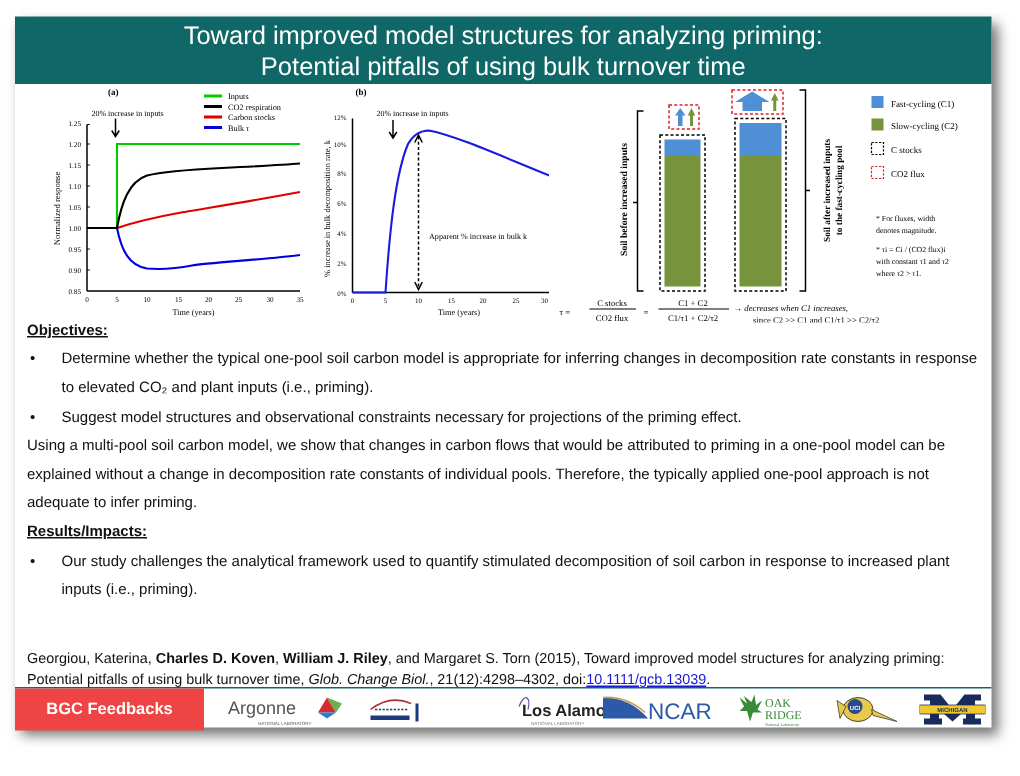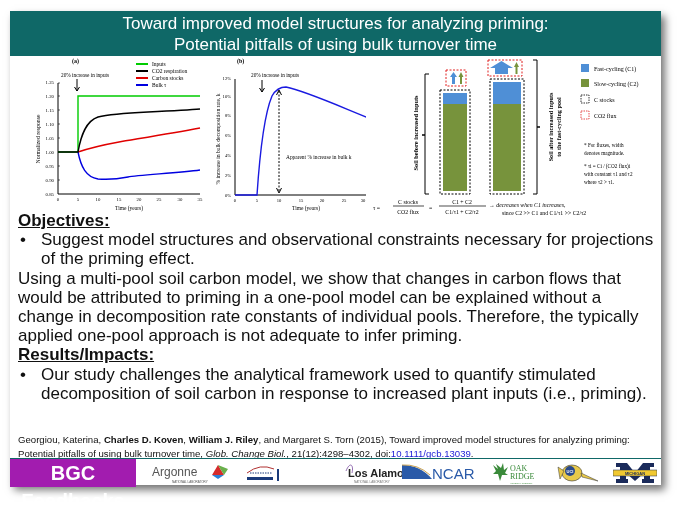--- a/index.html
+++ b/index.html
@@ -3,29 +3,29 @@
 <meta charset="utf-8">
 <style>
   html, body { margin:0; padding:0; }
   body { width:680px; height:517px; background:#ffffff; position:relative; overflow:hidden; font-family:"Liberation Sans", sans-serif; }
   .slide { position:absolute; left:10px; top:11px; width:651px; height:474px; background:#fff; box-shadow:4px 5px 8px rgba(0,0,0,0.55); }
   .header { position:absolute; left:0; top:0; width:651px; height:45px; background:#0f6867; color:#fff; text-align:center; font-size:17px; line-height:21px; padding-top:2px; box-sizing:border-box; }
   .header div { white-space:nowrap; }
   .fig { position:absolute; }
   .fig svg { display:block; }
   .serif { font-family:"Liberation Serif", serif; }
-  .text { position:absolute; left:8px; top:200px; width:640px; font-size:17px; line-height:19.2px; color:#111; }
+  .text { position:absolute; left:8px; top:200px; width:640px; font-size:10px; line-height:19.2px; color:#111; }
   .sec { font-weight:bold; text-decoration:underline; }
   ul { margin:0; padding:0; list-style:none; }
   li { position:relative; padding-left:23px; }
   li:before { content:"•"; position:absolute; left:2px; top:0; }
   .cite { position:absolute; left:8px; top:422px; width:640px; font-size:9.6px; line-height:14px; color:#111; }
   .cite a { color:#1a1ad6; text-decoration:underline; }
   .footer { position:absolute; left:0; top:447px; width:651px; height:27px; border-top:1px solid #0f6867; }
-  .brand { position:absolute; left:0; top:0; width:126px; height:28px; background:#a21caf; color:#fff; font-weight:bold; font-size:20px; line-height:28px; text-align:center; }
+  .brand { position:absolute; left:0; top:0; width:126px; height:28px; background:#ef4444; color:#fff; font-weight:bold; font-size:11px; line-height:28px; text-align:center; }
   .logo { position:absolute; top:2px; height:24px; display:flex; align-items:center; }
 </style>
 </head>
 <body>
 
 <div class="slide">
 
   <div class="header">
     <div>Toward improved model structures for analyzing priming:</div>
     <div>Potential pitfalls of using bulk turnover time</div>
@@ -178,20 +178,21 @@
         <text x="96" y="159" text-anchor="middle">C1/τ1 + C2/τ2</text>
         <text x="123" y="152" font-style="italic">→ decreases when C1 increases,</text>
         <text x="136" y="160">since C2 &gt;&gt; C1 and C1/τ1 &gt;&gt; C2/τ2</text>
       </g>
     </svg>
   </div>
 
   <div class="text">
     <div class="sec">Objectives:</div>
     <ul>
+      <li>Determine whether the typical one-pool soil carbon model is appropriate for inferring changes in decomposition rate constants in response to elevated CO₂ and plant inputs (i.e., priming).</li>
       <li>Suggest model structures and observational constraints necessary for projections of the priming effect.</li>
     </ul>
     <div>Using a multi-pool soil carbon model, we show that changes in carbon flows that would be attributed to priming in a one-pool model can be explained without a change in decomposition rate constants of individual pools. Therefore, the typically applied one-pool approach is not adequate to infer priming.</div>
     <div class="sec">Results/Impacts:</div>
     <ul>
       <li>Our study challenges the analytical framework used to quantify stimulated decomposition of soil carbon in response to increased plant inputs (i.e., priming).</li>
     </ul>
   </div>
 
   <div class="cite">

